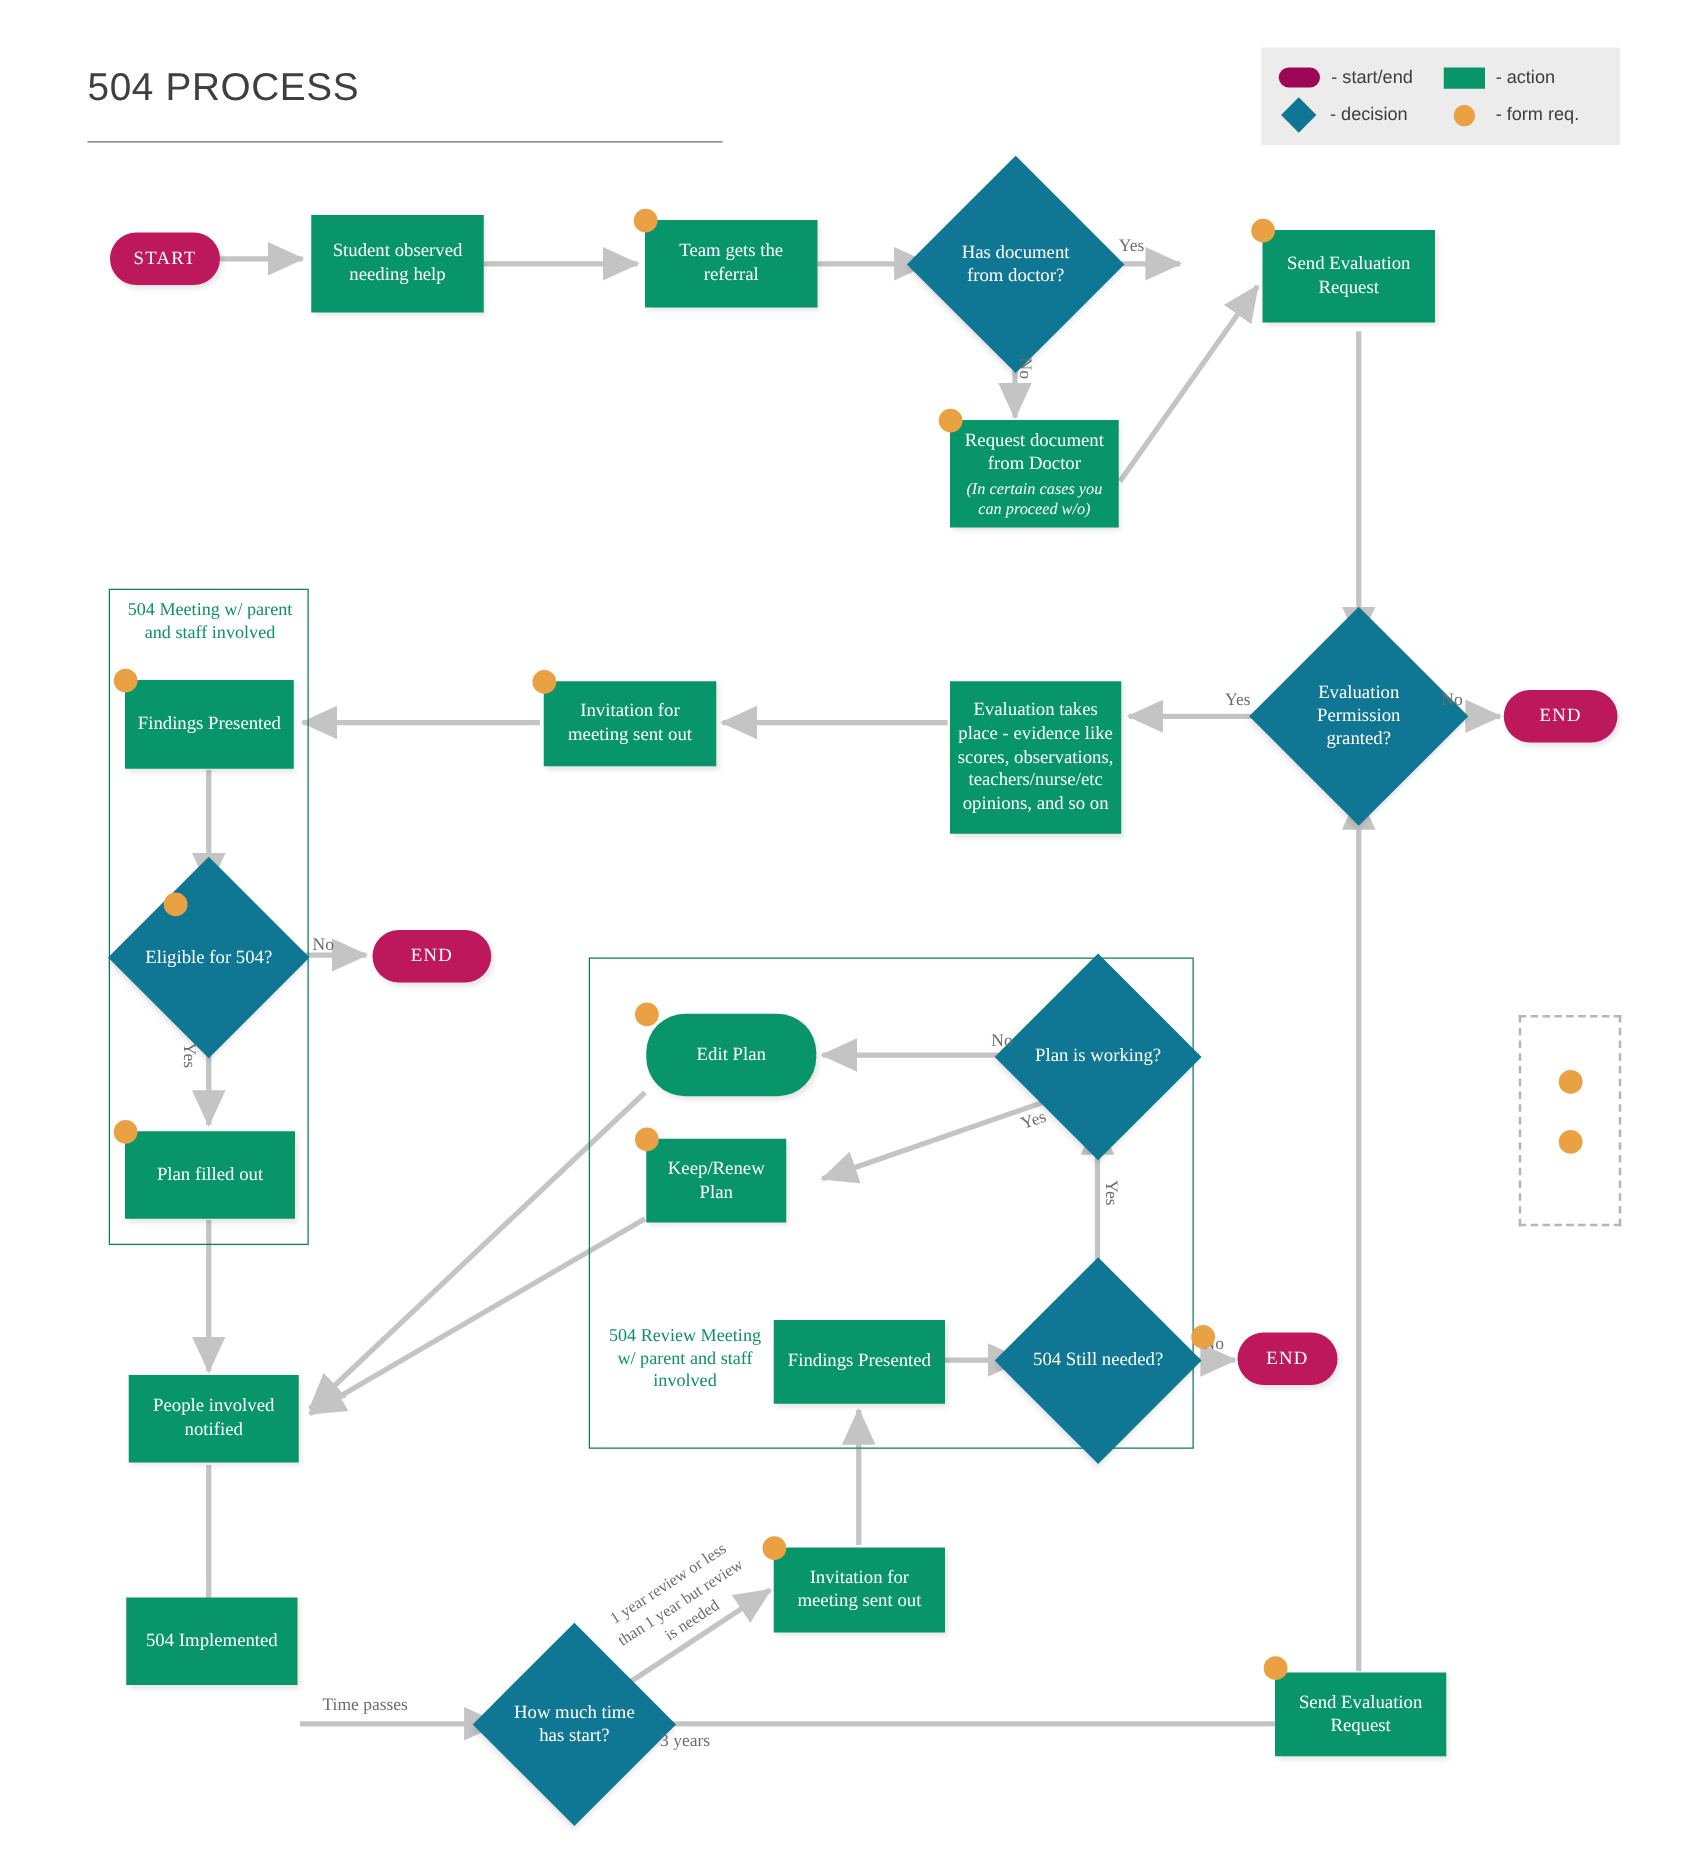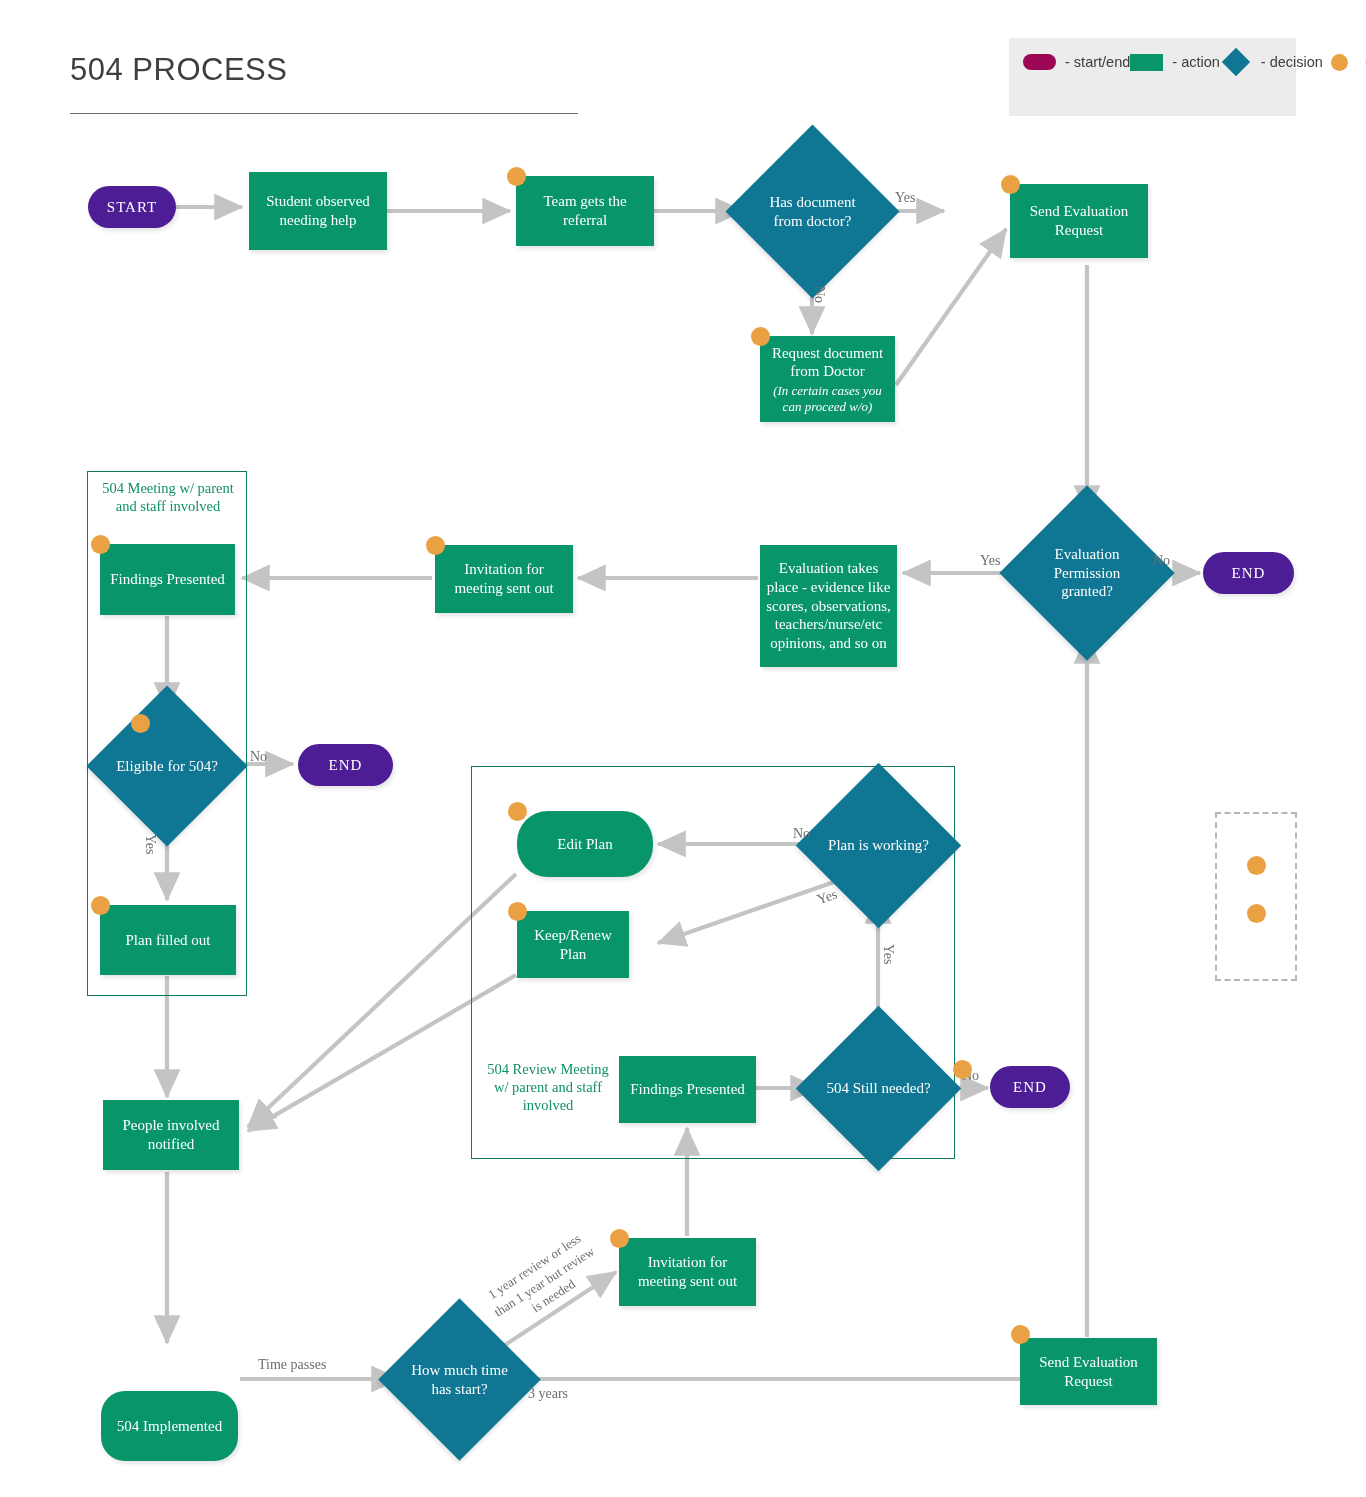--- a/index.html
+++ b/index.html
@@ -44,21 +44,21 @@
     position: absolute;
     left: 1009px;
     top: 38px;
     width: 287px;
     height: 78px;
     background: #ececec;
     box-sizing: border-box;
   }
   .legend-grid {
     display: grid;
-    grid-template-columns: 1fr 1fr 1fr 1fr;
+    grid-template-columns: 1fr 1fr;
     grid-template-rows: 1fr 1fr;
     width: 100%;
     height: 100%;
     padding: 9px 10px 9px 14px;
     box-sizing: border-box;
   }
   .legend-item {
     display: flex;
     align-items: center;
     gap: 9px;
@@ -108,21 +108,21 @@
     font-family: "Liberation Serif", serif;
     font-size: 15px;
     line-height: 1.25;
     z-index: 3;
   }
   .node.action {
     background: #08956a;
     box-shadow: 2px 3px 4px rgba(0,0,0,0.10);
   }
   .node.terminal {
-    background: #4c1d95;
+    background: #be185d;
     border-radius: 40px;
     box-shadow: 2px 3px 4px rgba(0,0,0,0.10);
     letter-spacing: 1px;
   }
   .node.decision {
     background: transparent;
     box-shadow: none;
   }
   .diamond-shape {
     position: absolute;
@@ -353,21 +353,21 @@
 
 <div class="node action" style="left:100px; top:905px; width:136px; height:70px;justify-content:center;">
   <span class="txt">Plan filled out</span>
 </div>
 <div class="formdot" style="left:91px; top:896px;"></div>
 
 <div class="node action" style="left:103px; top:1100px; width:136px; height:70px;">
   <span class="txt">People involved notified</span>
 </div>
 
-<div class="node action" style="left:101px; top:1391px; width:137px; height:70px;border-radius:24px;">
+<div class="node action" style="left:101px; top:1278px; width:137px; height:70px;">
   <span class="txt">504 Implemented</span>
 </div>
 
 <div class="node decision" style="left:402px; top:1322px; width:115px; height:115px;">
   <div class="diamond-shape"></div>
   <span class="txt">How much time has start?</span>
 </div>
 
 <div class="node action" style="left:619px; top:1238px; width:137px; height:68px;">
   <span class="txt">Invitation for meeting sent out</span>

